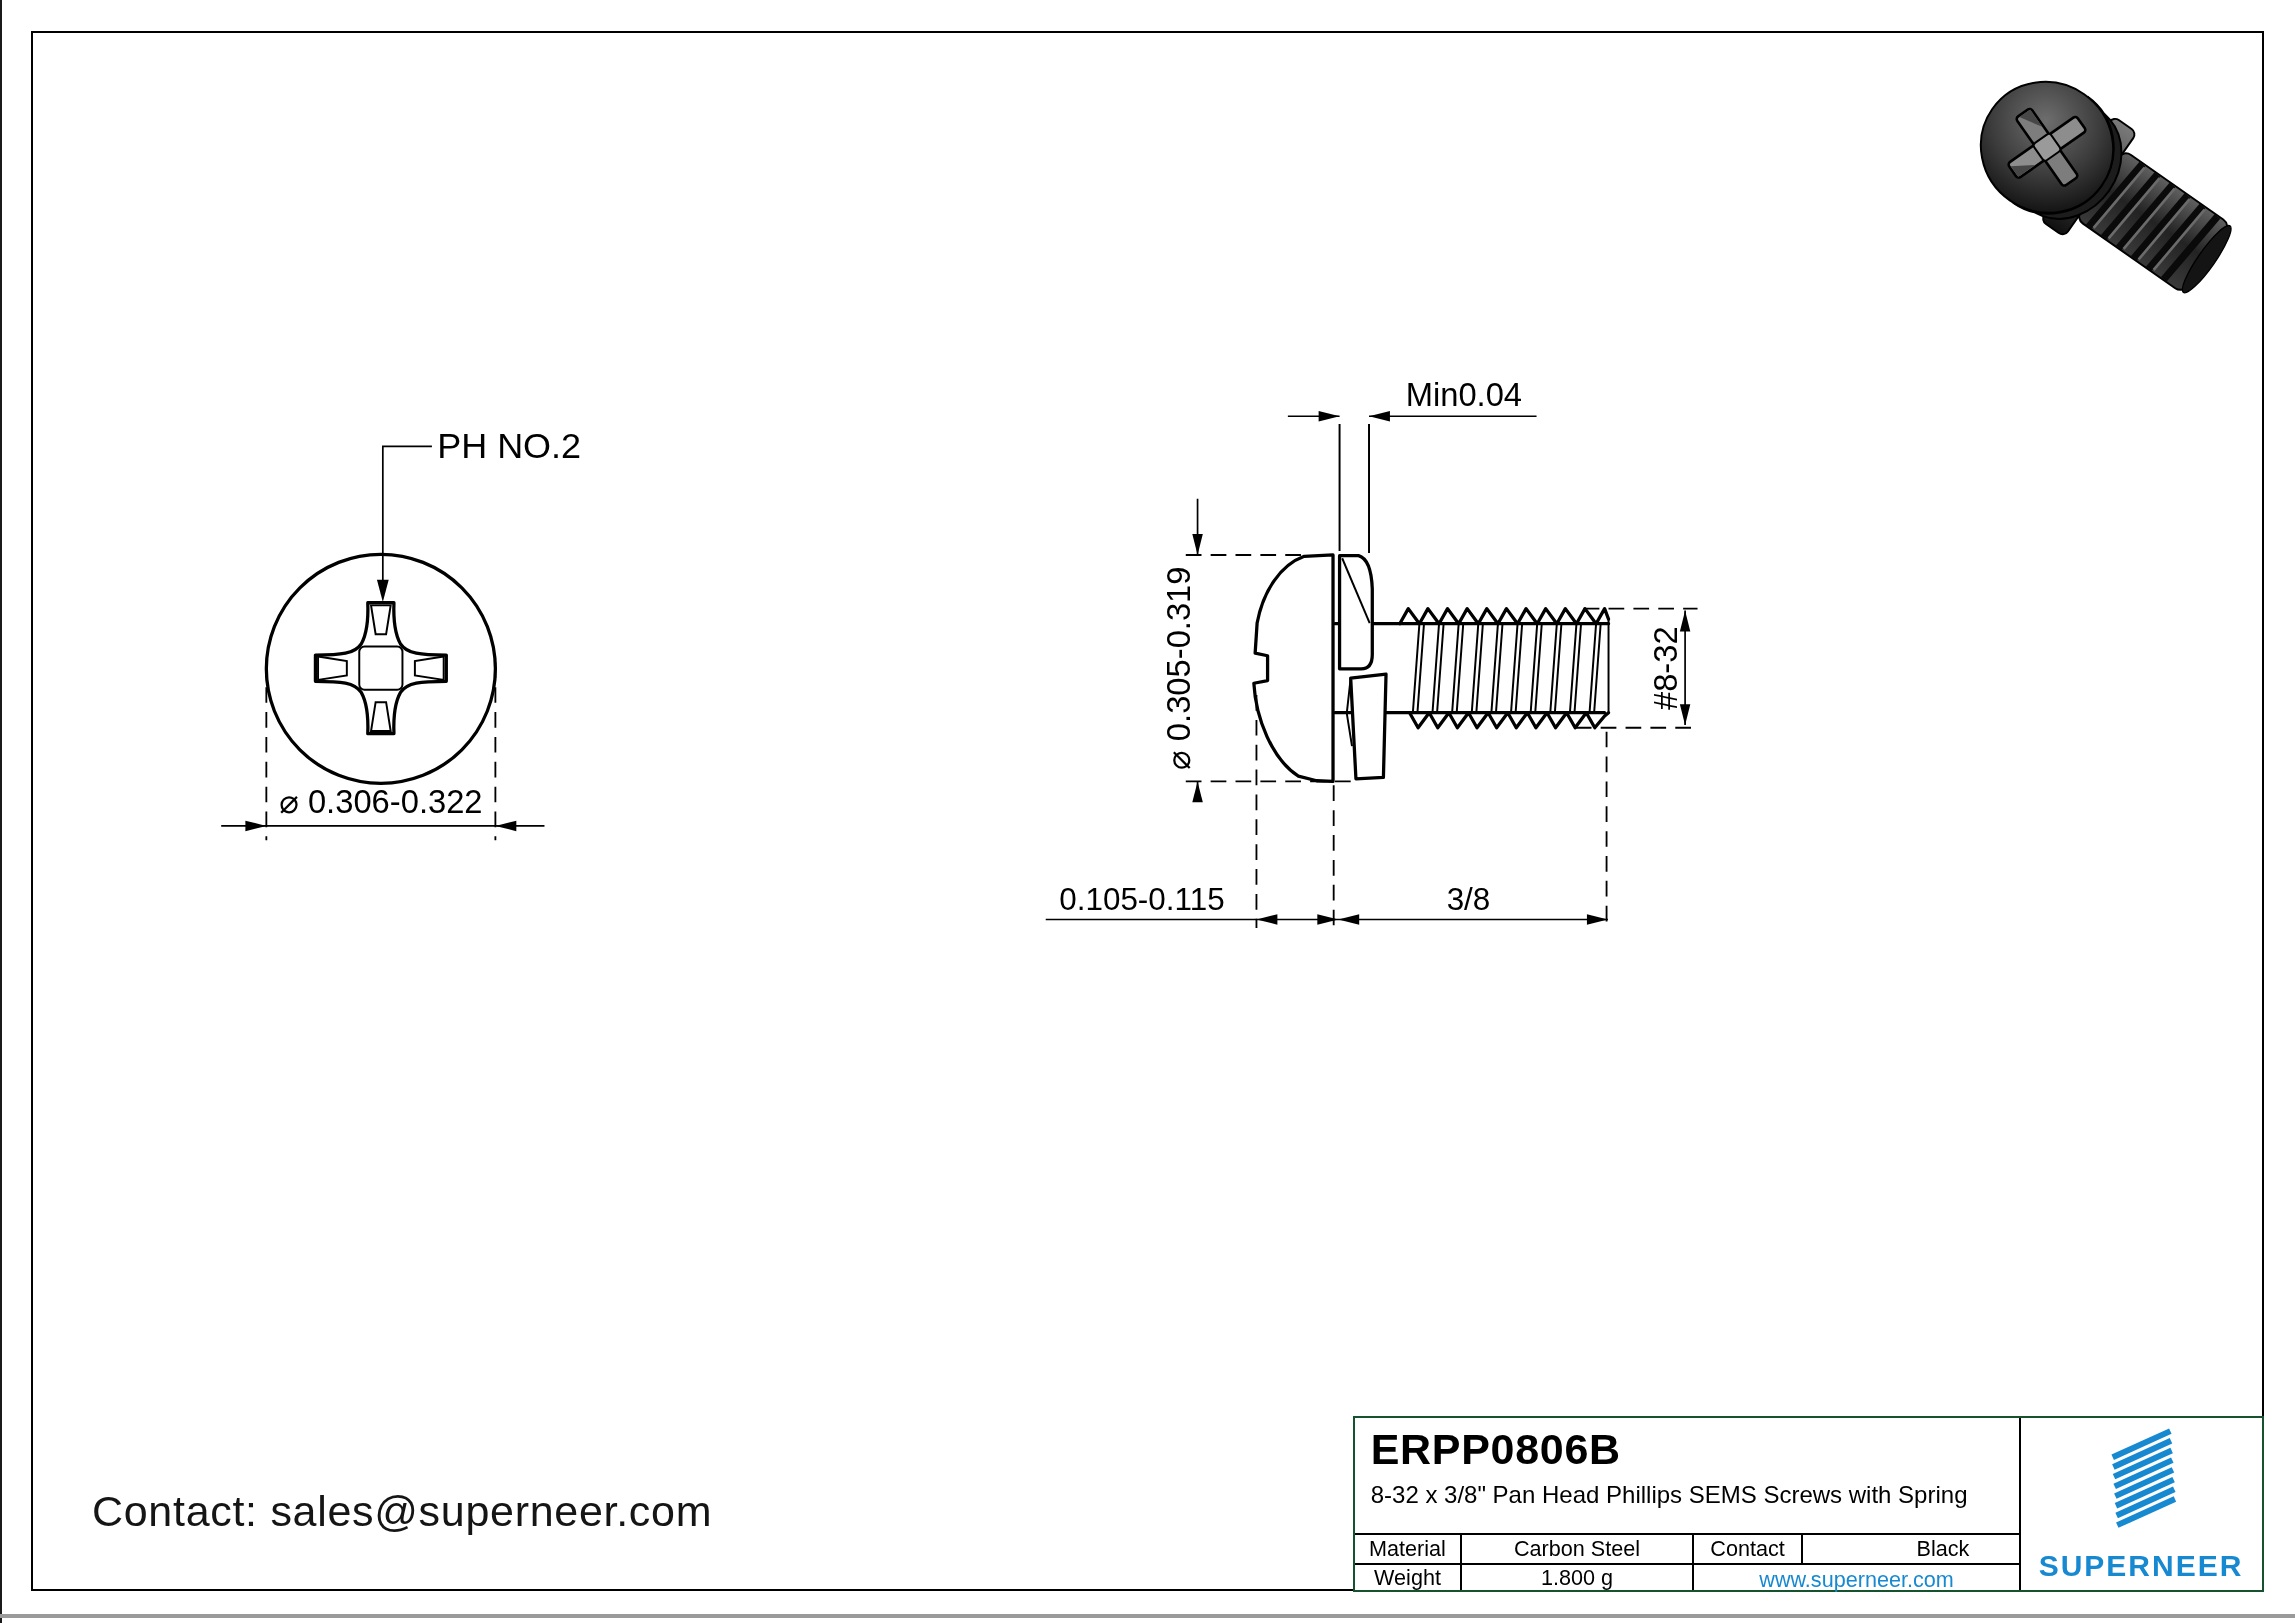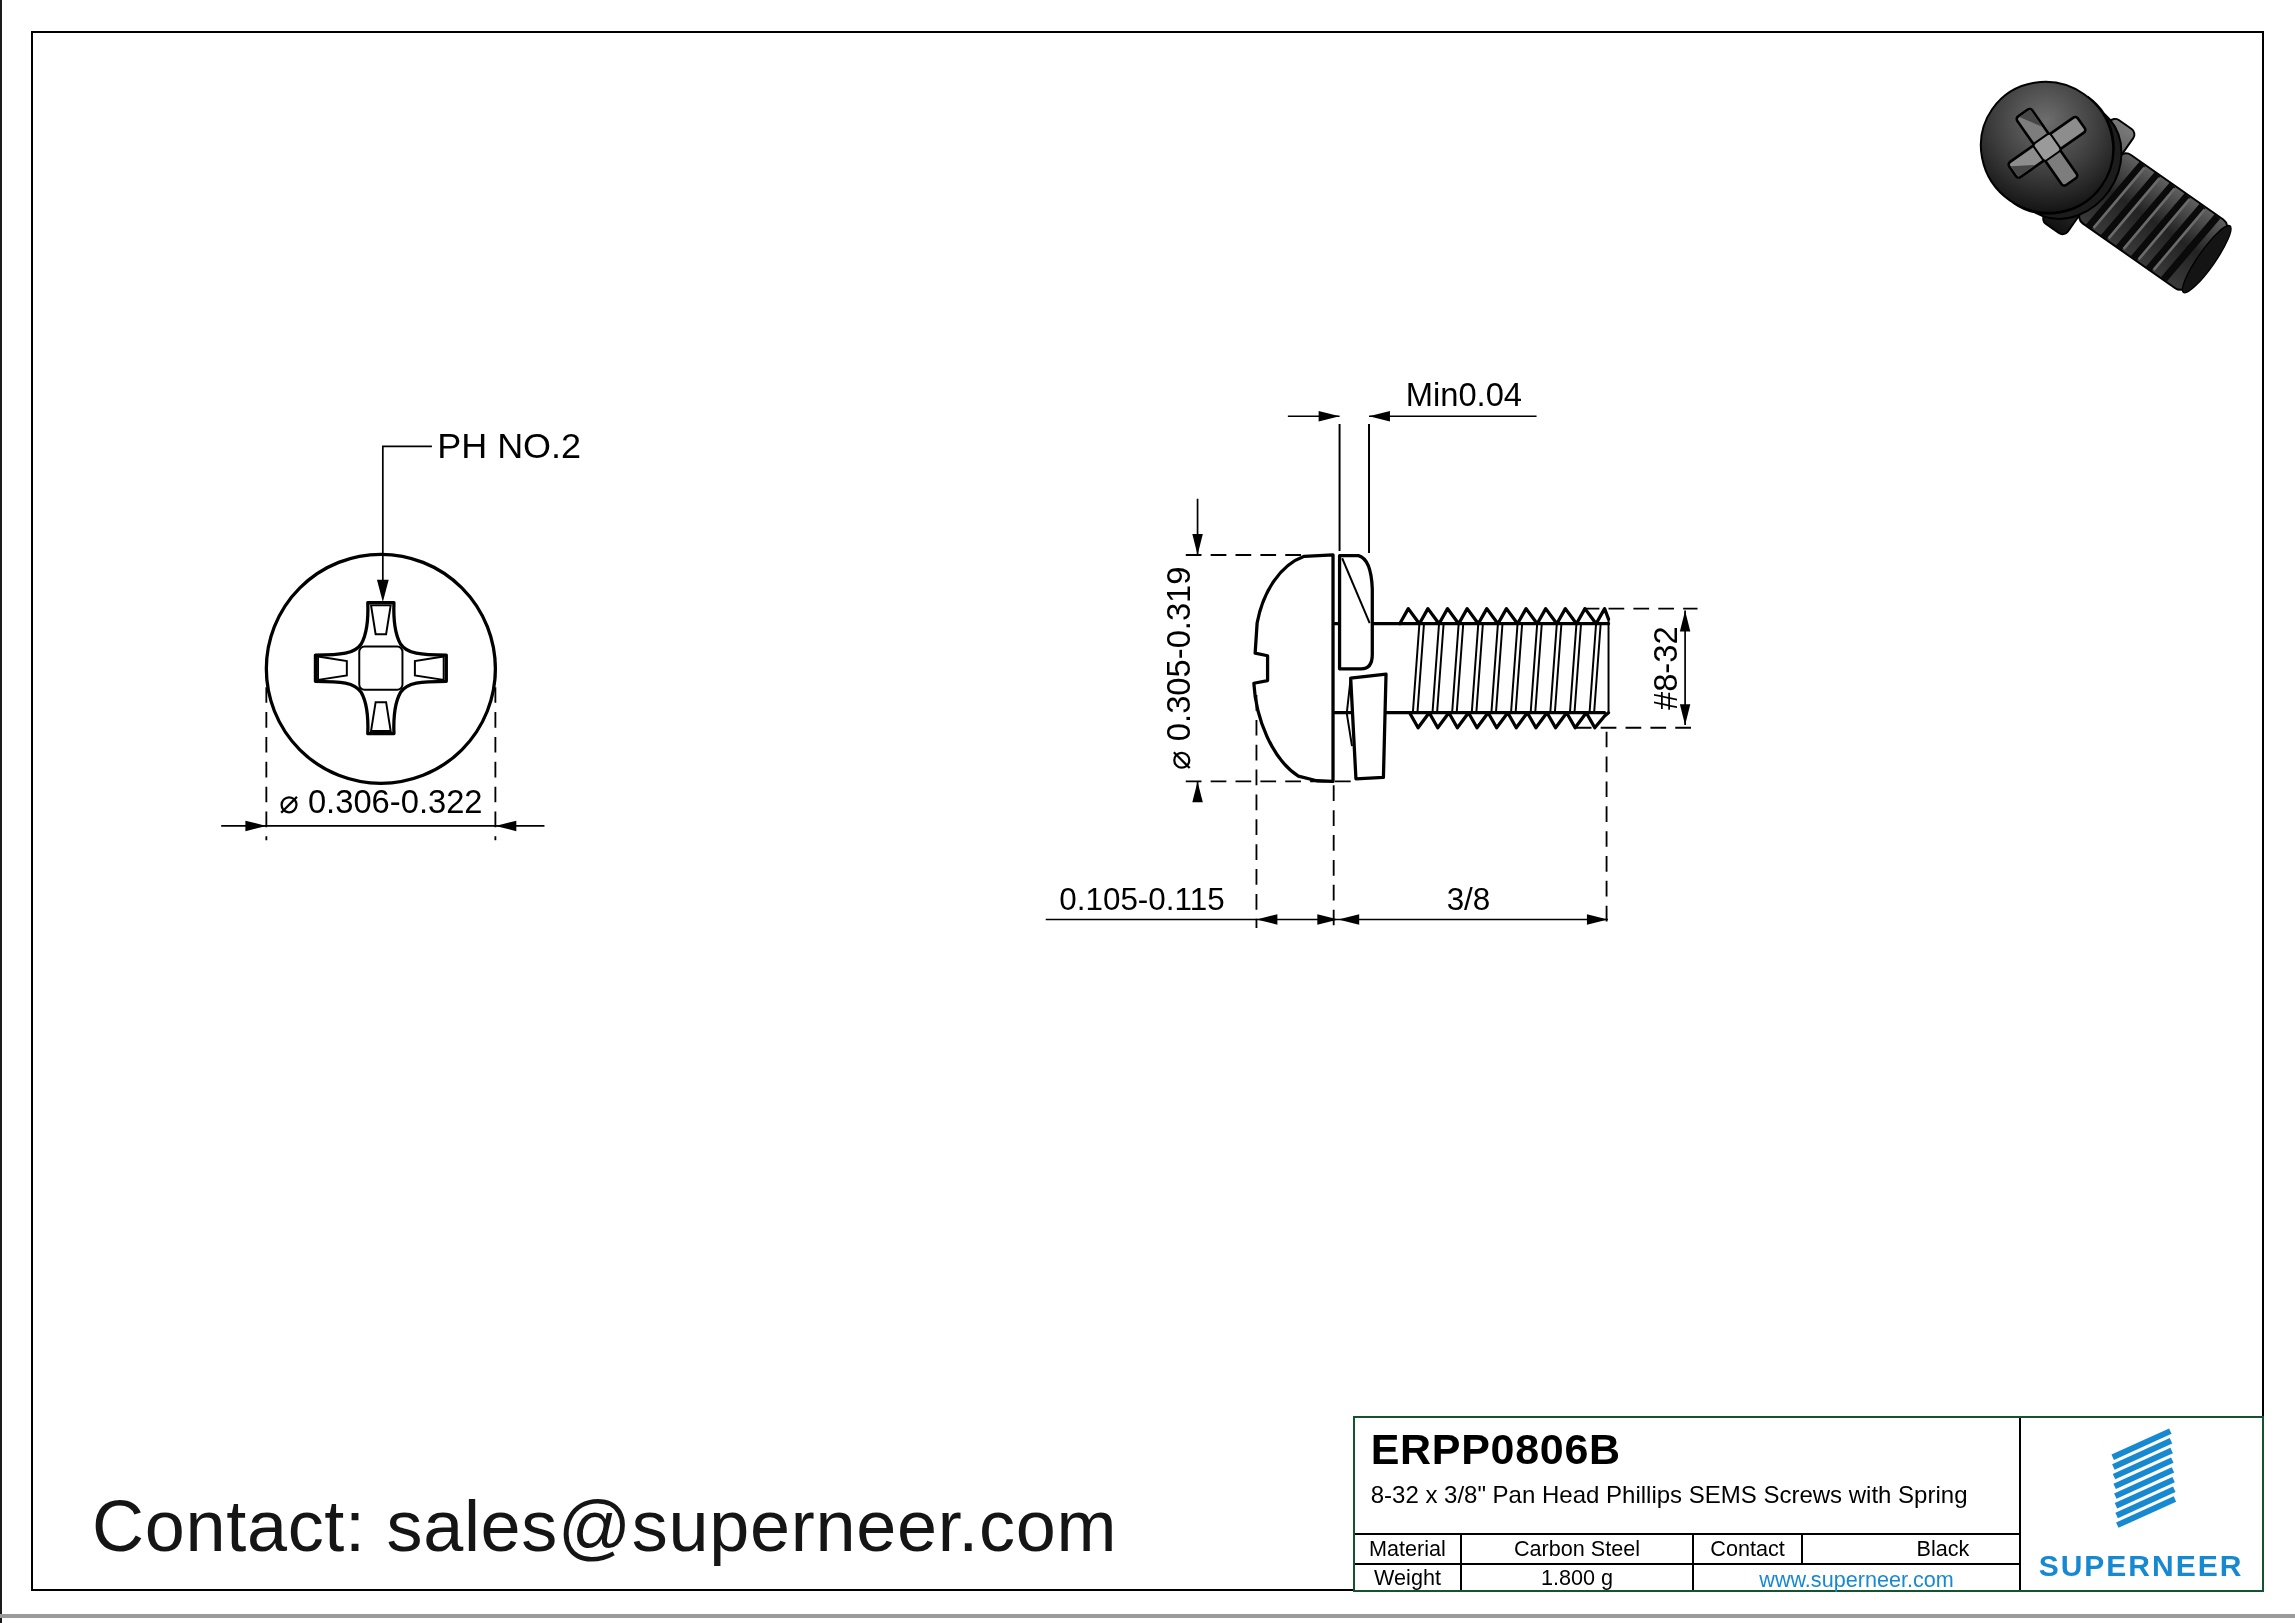--- a/index.html
+++ b/index.html
@@ -21,21 +21,21 @@
   .ln{fill:none;stroke:#000;stroke-width:5;stroke-linejoin:round;stroke-linecap:round;}
   .thin{fill:none;stroke:#000;stroke-width:3;}
   .dim{fill:none;stroke:#000;stroke-width:2.6;}
   .dash{fill:none;stroke:#000;stroke-width:2.8;stroke-dasharray:24 14;}
   .arr{fill:#000;stroke:none;}
   .dimtxt{font-size:50px;fill:#000;}
   .dimtxt2{font-size:48px;fill:#000;}
   .callout{font-size:55px;fill:#000;}
 
   
-  #contact{left:92px;top:1490px;font-size:72px;line-height:1;color:#151515;letter-spacing:0.7px;}
+  #contact{left:92px;top:1490px;font-size:43px;line-height:1;color:#151515;letter-spacing:0.7px;}
 
   
   #titleblock{left:1353px;top:1416px;width:911px;height:176px;border:2px solid #14532d;box-sizing:border-box;background:#fff;}
   #titleblock .cellline{position:absolute;background:#000;}
   .tb-text{position:absolute;display:flex;align-items:center;justify-content:center;text-align:center;}
   #tb-partnum{left:15.7px;top:6.5px;font-size:43px;font-weight:bold;letter-spacing:0.7px;}
   #tb-desc{left:15.7px;top:62px;font-size:24px;line-height:29.5px;width:641px;}
   .tb-label{font-size:21.6px;text-align:center;}
   #tb-link{color:var(--accent);}
   #tb-brand{left:666px;top:131px;width:240px;text-align:center;font-size:30px;font-weight:bold;

